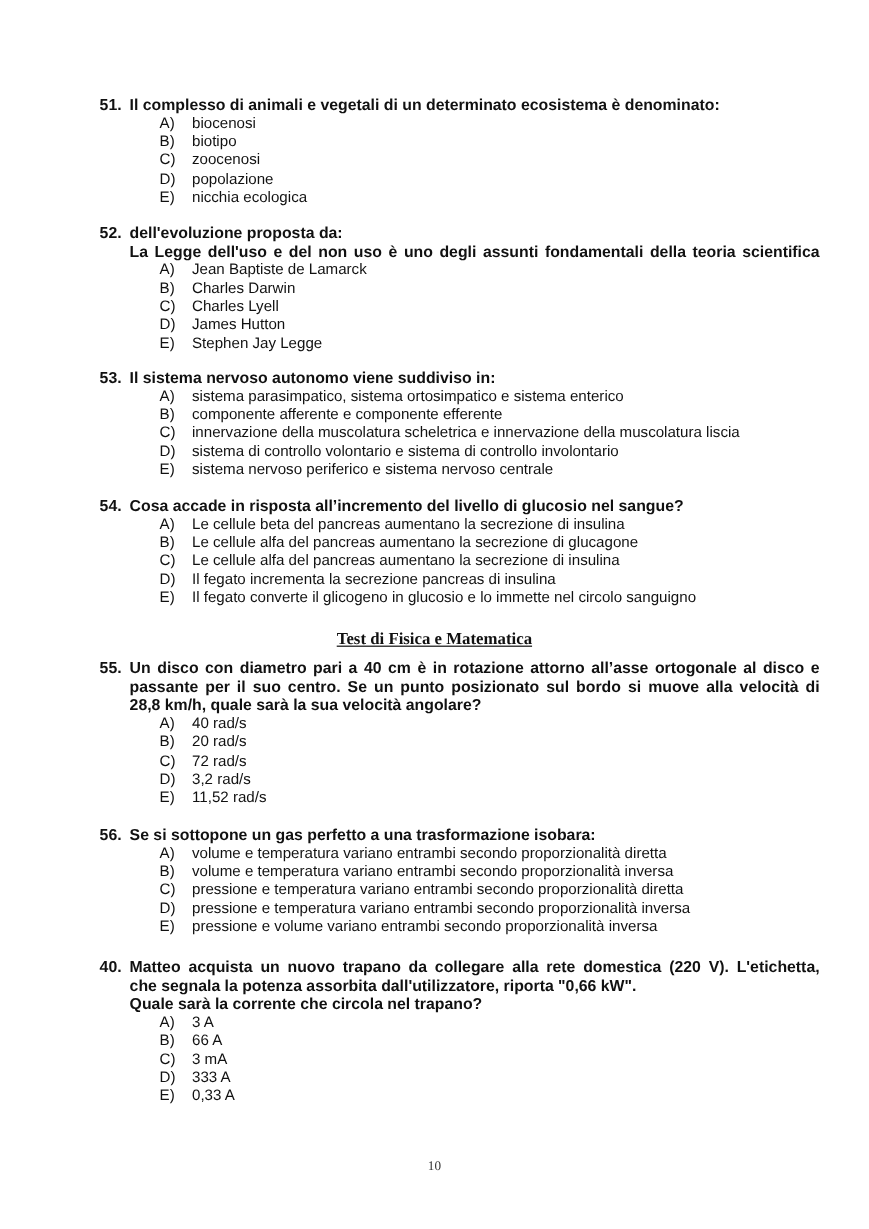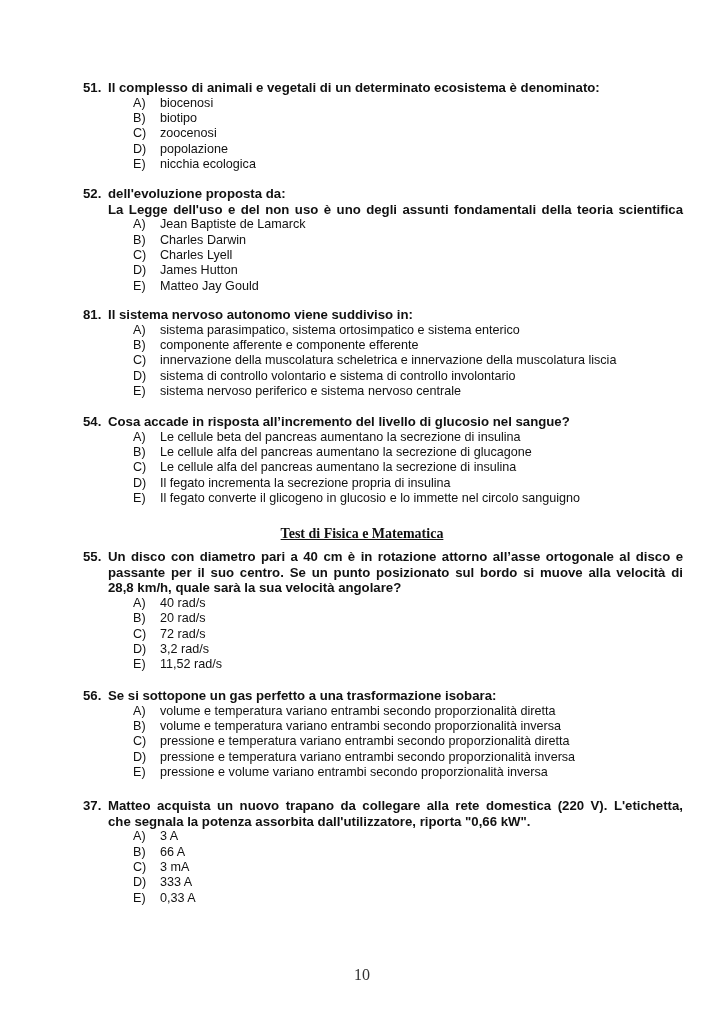--- a/index.html
+++ b/index.html
@@ -12,21 +12,21 @@
   .qtext { flex: 1; text-align: justify; }
   .qtext .l { display: block; }
   .qtext .l.j { text-align: justify; text-align-last: justify; }
   .opts { margin: 0; padding: 0; list-style: none; }
   .opt { display: flex; font-size: 12.6px; line-height: 15.4px; padding-left: 50px; }
   .opt .let { width: 27px; flex: none; }
   .section-title { position: absolute; top: 526px; left: 0; width: 724px; text-align: center;
                    font-family: "Liberation Serif", serif; font-weight: bold; font-size: 14px;
                    text-decoration: underline; }
   .page-number { position: absolute; top: 966px; left: 0; width: 724px; text-align: center;
-                 font-family: "Liberation Serif", serif; font-size: 16px; color: #333; }
+                 font-family: "Liberation Serif", serif; font-size: 11px; color: #333; }
 </style>
 </head>
 <body>
 
 <div class="page">
 
   <div class="q" style="top:80px">
     <div class="qhead">
       <span class="qnum">51.</span>
       <span class="qtext">
@@ -77,28 +77,28 @@
       <li class="opt">
           <span class="let">C)</span>
           <span>Charles Lyell</span>
         </li>
       <li class="opt">
           <span class="let">D)</span>
           <span>James Hutton</span>
         </li>
       <li class="opt">
           <span class="let">E)</span>
-          <span>Matteo Jay Gould</span>
+          <span>Stephen Jay Legge</span>
         </li>
     </ul>
   </div>
 
   <div class="q" style="top:307px">
     <div class="qhead">
-      <span class="qnum">81.</span>
+      <span class="qnum">53.</span>
       <span class="qtext">
           <span class="l">Il sistema nervoso autonomo viene suddiviso in:</span>
         </span>
     </div>
     <ul class="opts">
       <li class="opt">
           <span class="let">A)</span>
           <span>sistema parasimpatico, sistema ortosimpatico e sistema enterico</span>
         </li>
       <li class="opt">
@@ -135,21 +135,21 @@
       <li class="opt">
           <span class="let">B)</span>
           <span>Le cellule alfa del pancreas aumentano la secrezione di glucagone</span>
         </li>
       <li class="opt">
           <span class="let">C)</span>
           <span>Le cellule alfa del pancreas aumentano la secrezione di insulina</span>
         </li>
       <li class="opt">
           <span class="let">D)</span>
-          <span>Il fegato incrementa la secrezione propria di insulina</span>
+          <span>Il fegato incrementa la secrezione pancreas di insulina</span>
         </li>
       <li class="opt">
           <span class="let">E)</span>
           <span>Il fegato converte il glicogeno in glucosio e lo immette nel circolo sanguigno</span>
         </li>
     </ul>
   </div>
 
   <div class="section-title">Test di Fisica e Matematica</div>
 
@@ -212,24 +212,25 @@
         </li>
       <li class="opt">
           <span class="let">E)</span>
           <span>pressione e volume variano entrambi secondo proporzionalità inversa</span>
         </li>
     </ul>
   </div>
 
   <div class="q" style="top:798px">
     <div class="qhead">
-      <span class="qnum">37.</span>
+      <span class="qnum">40.</span>
       <span class="qtext">
         <span class="l j">Matteo acquista un nuovo trapano da collegare alla rete domestica (220 V). L'etichetta,</span>
         <span class="l">che segnala la potenza assorbita dall'utilizzatore, riporta "0,66 kW".</span>
+        <span class="l">Quale sarà la corrente che circola nel trapano?</span>
       </span>
     </div>
     <ul class="opts">
       <li class="opt">
           <span class="let">A)</span>
           <span>3 A</span>
         </li>
       <li class="opt">
           <span class="let">B)</span>
           <span>66 A</span>

